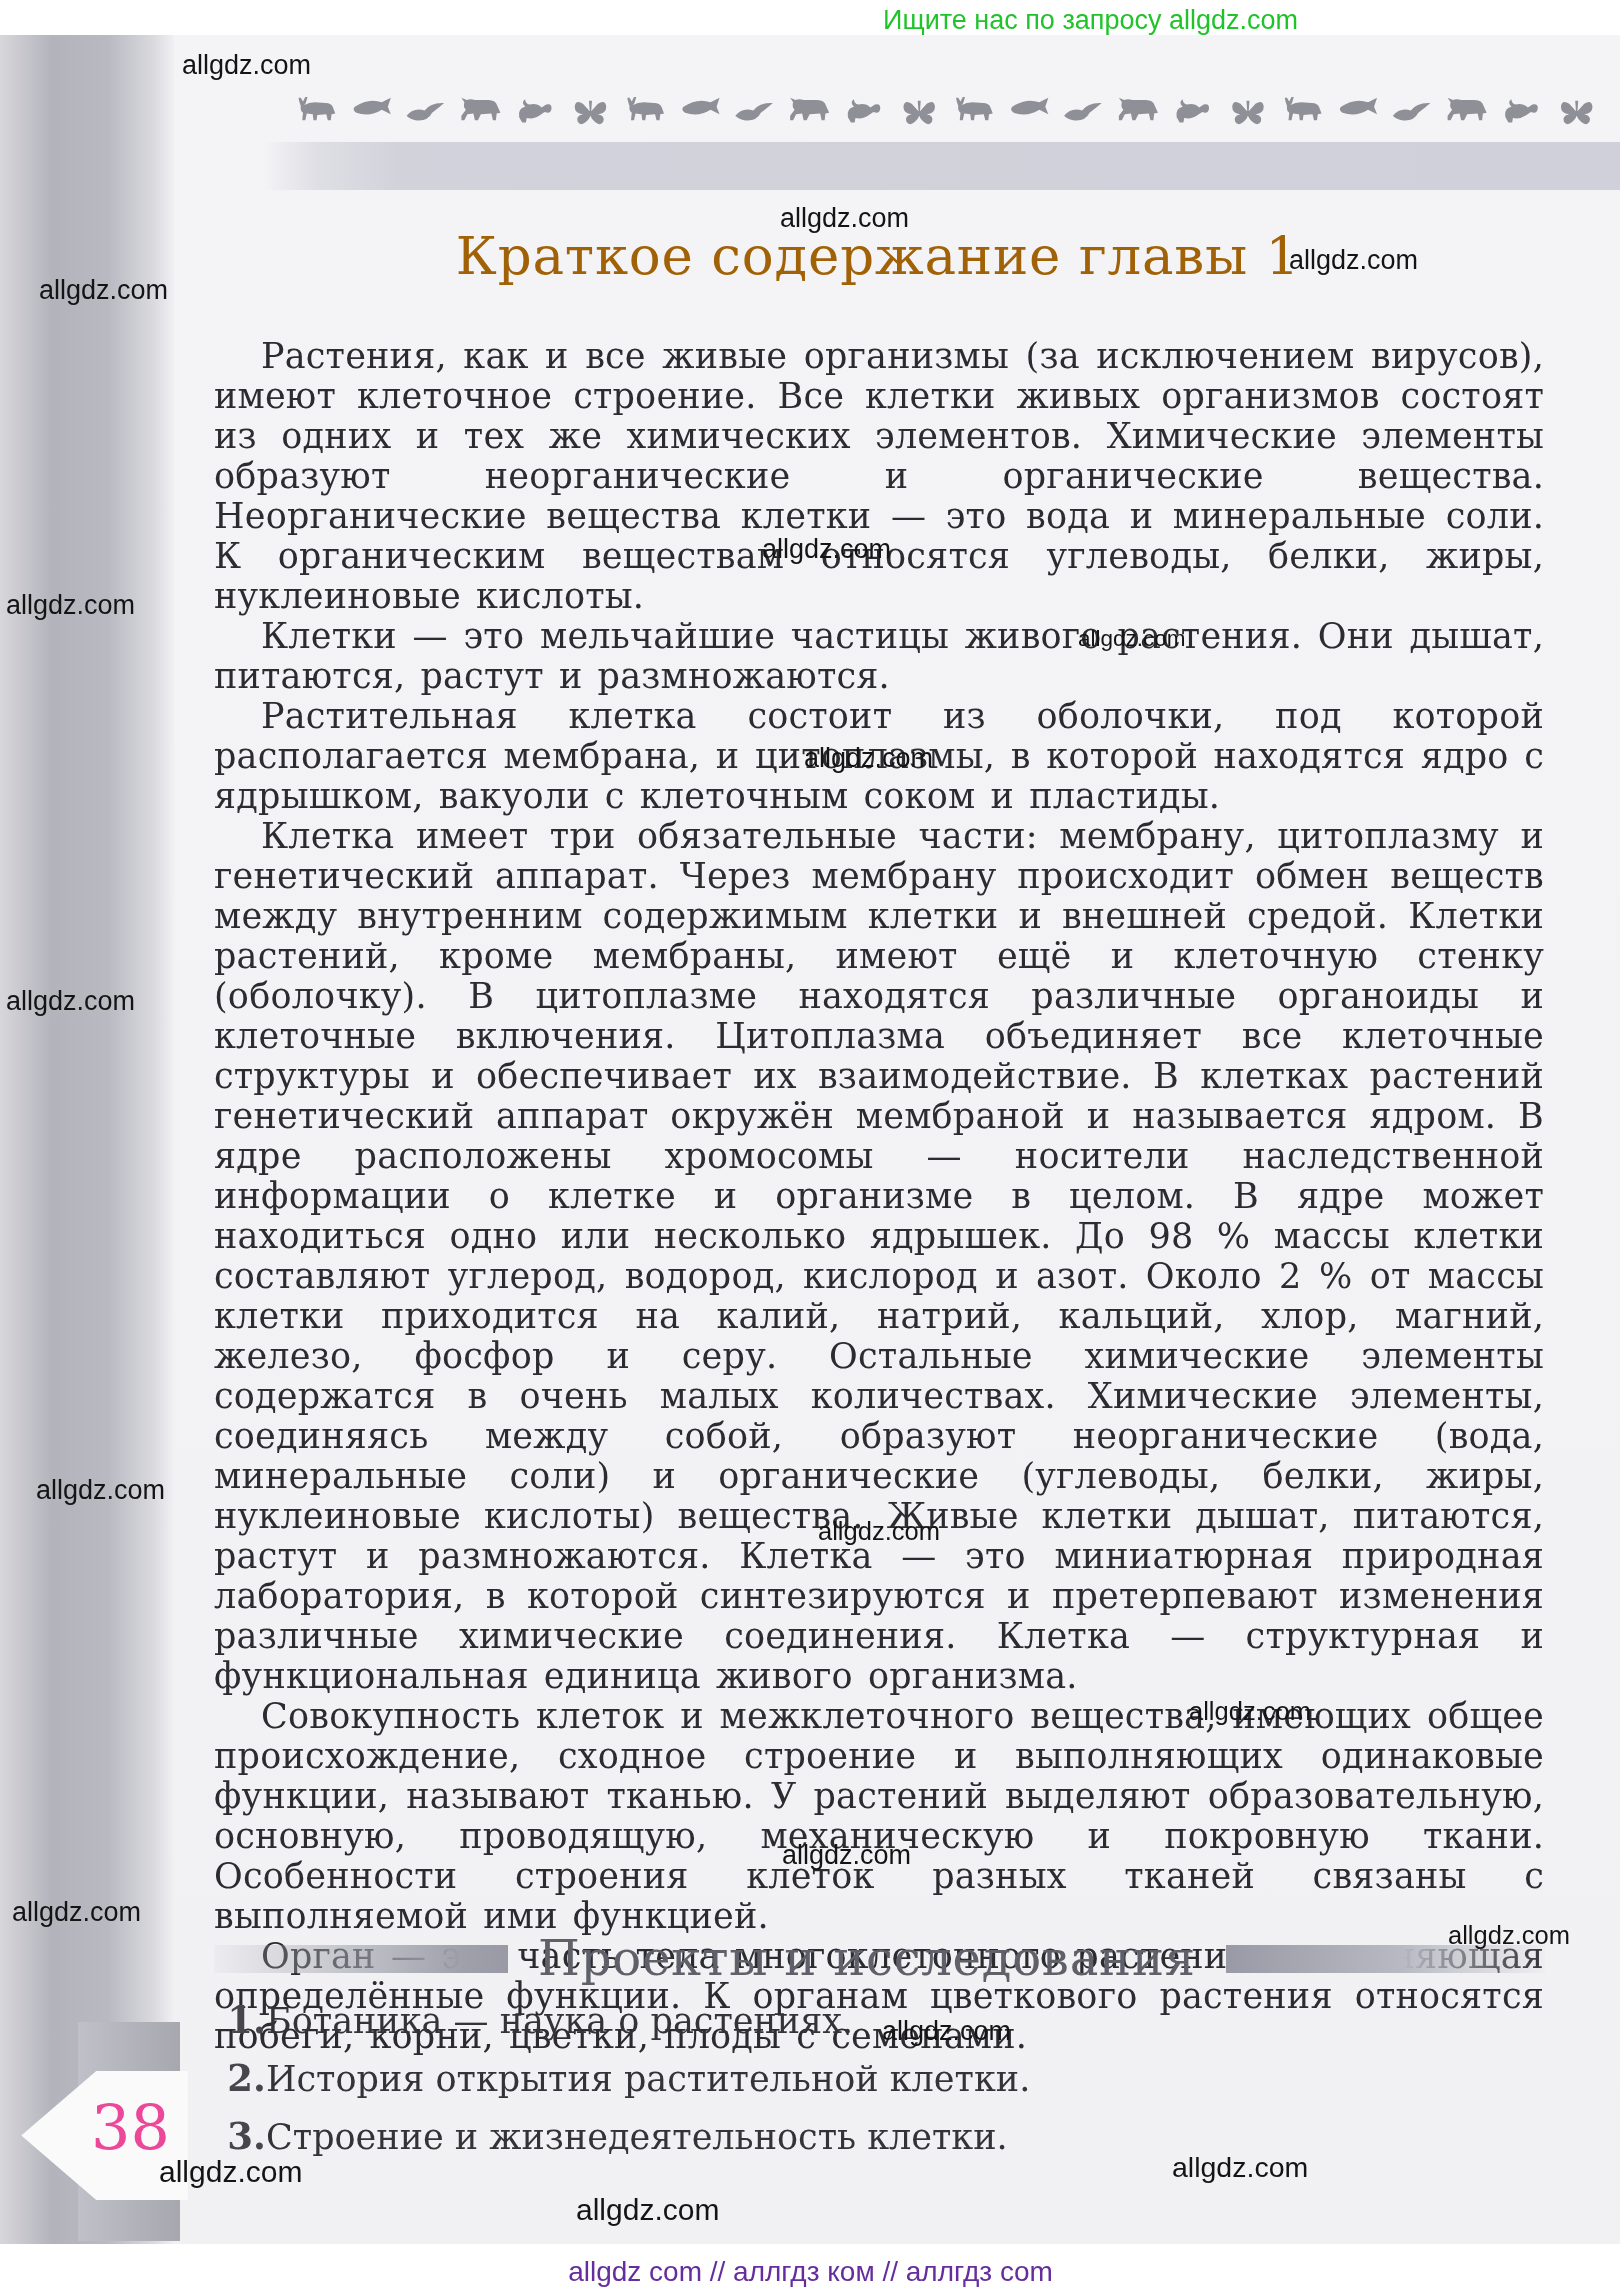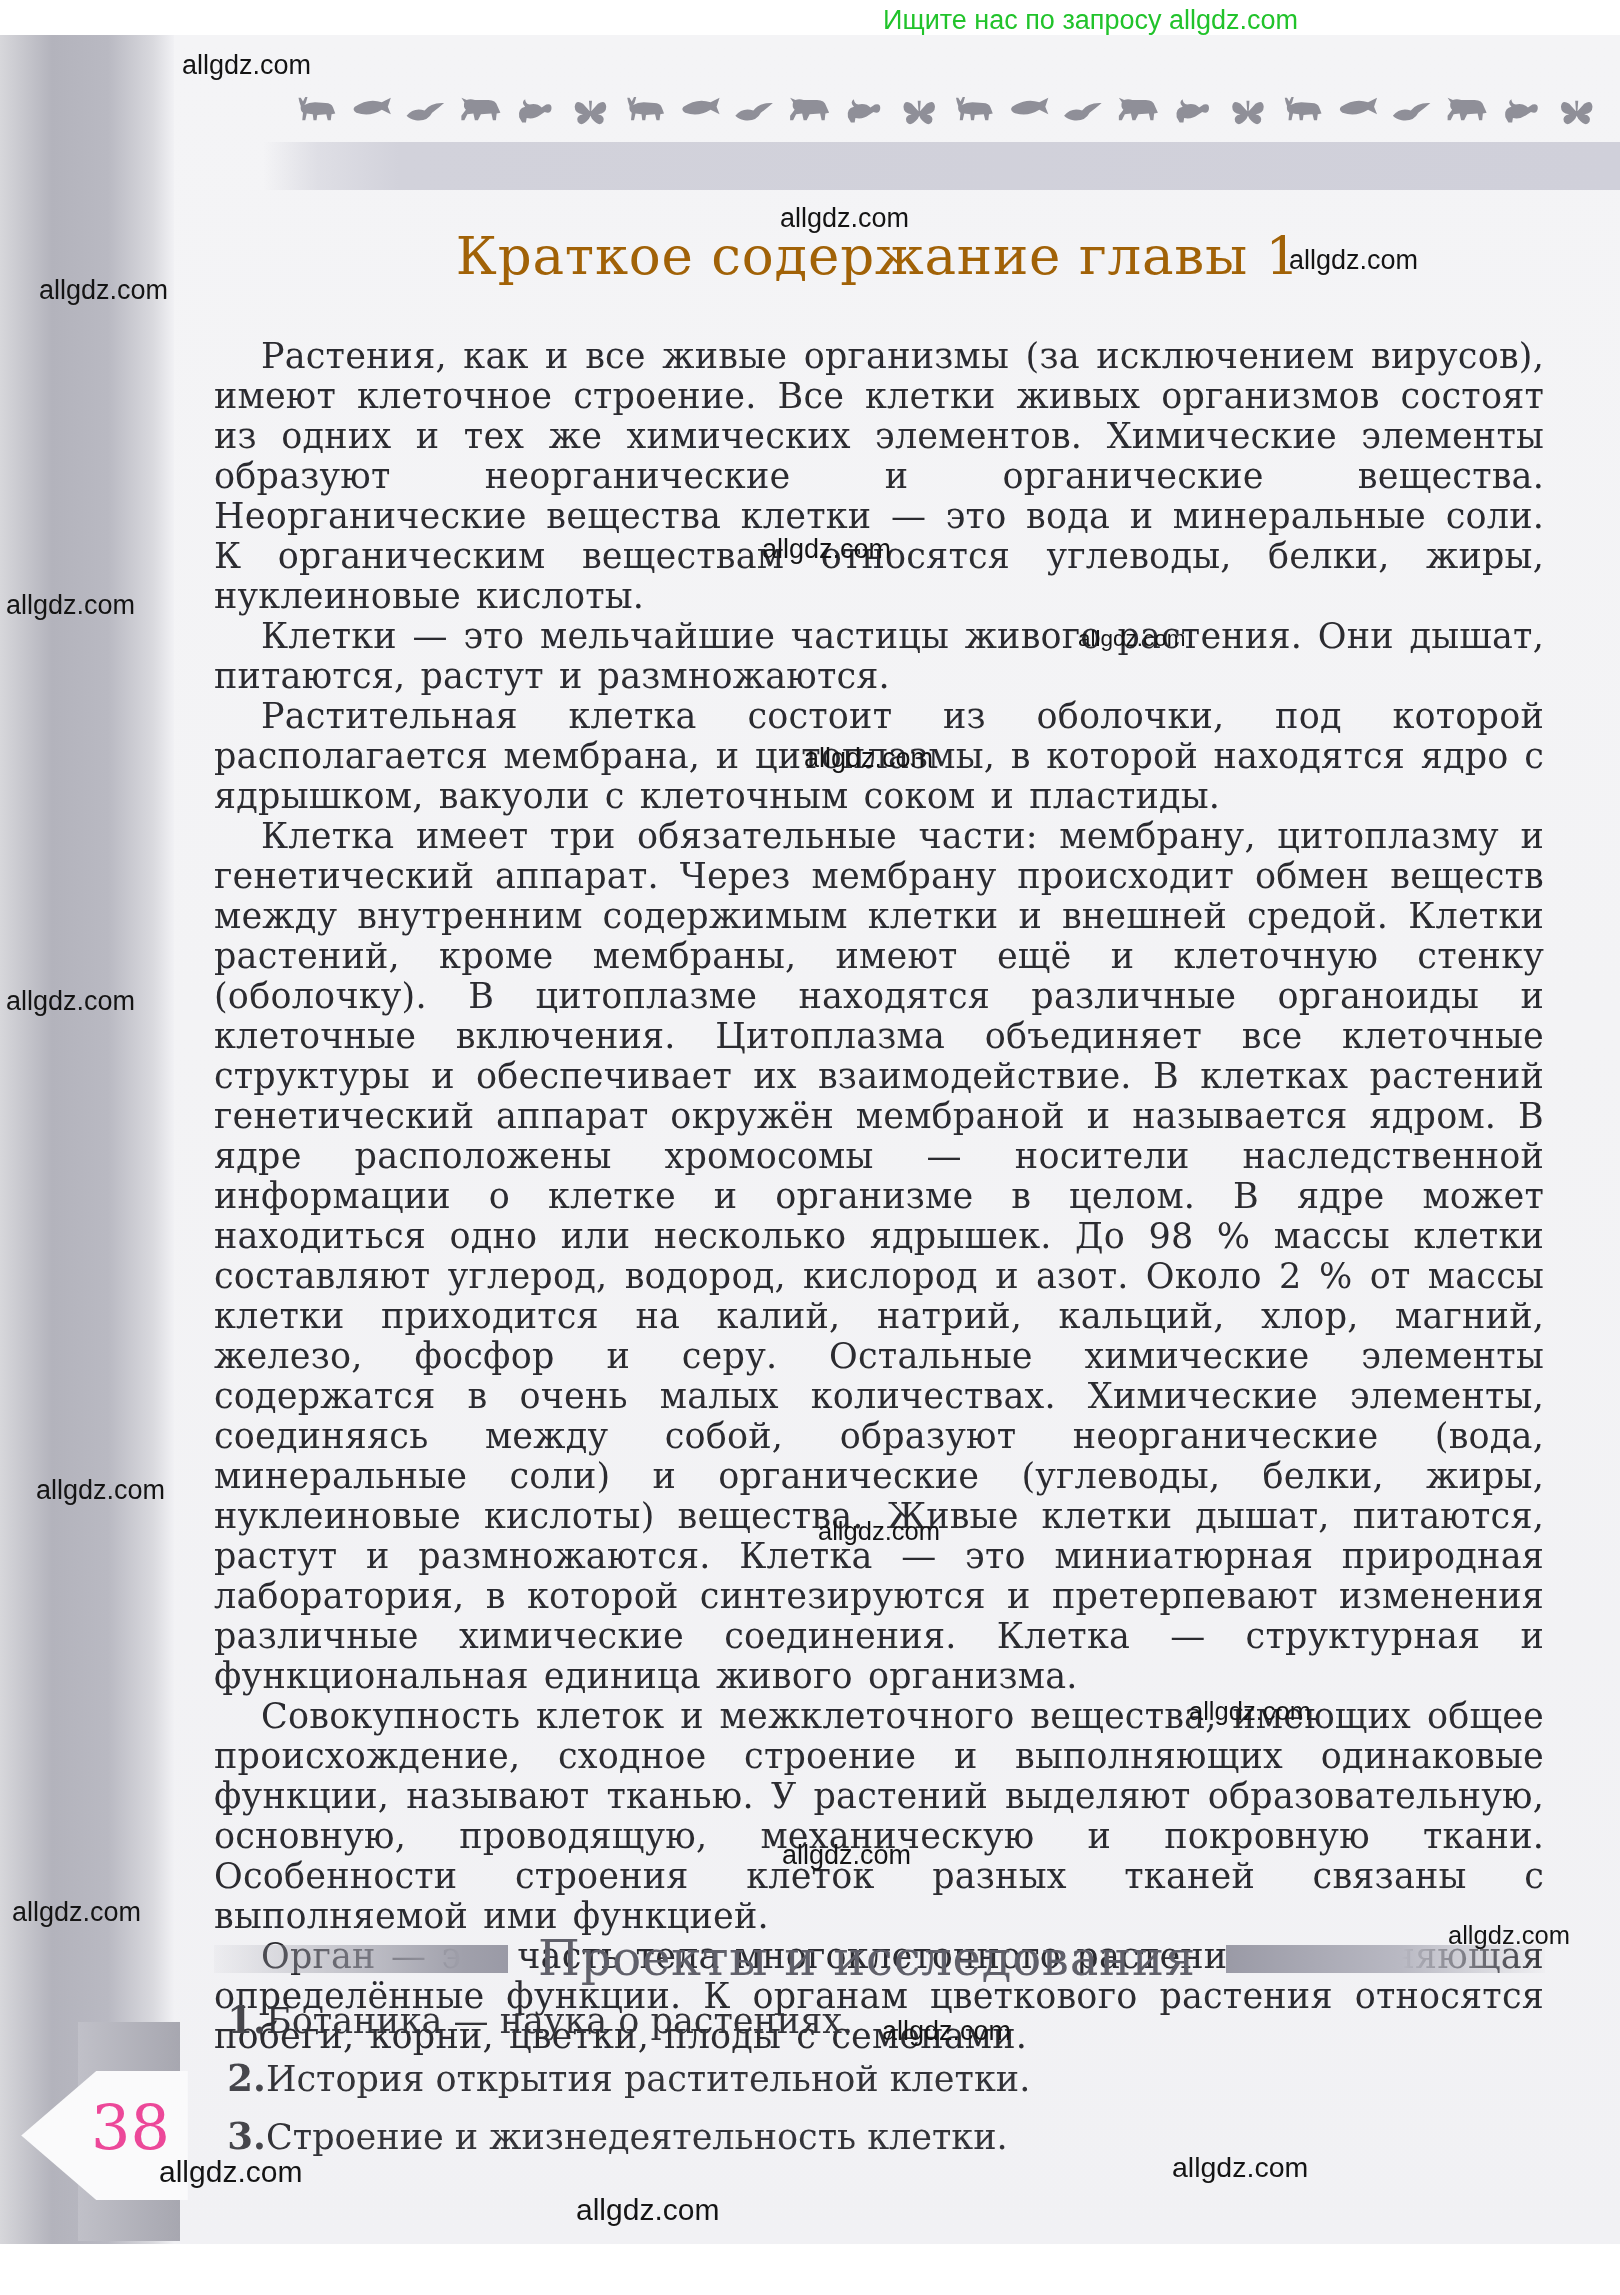--- a/index.html
+++ b/index.html
@@ -164,20 +164,21 @@
         <span class="proj-text">Строение и жизнедеятельность клетки.</span>
       </div>
     </div>
 
   <div class="pagenum-block"></div>
   <svg class="pagenum-arrow" width="167" height="129" viewBox="0 0 222 172">
     <polygon points="0,86 100,0 222,0 222,172 100,172" fill="#fafafb"></polygon>
   </svg>
   <div class="pagenum">38</div>
 
+  <div class="footer-line" style="color: rgb(102, 45, 156);">allgdz com  //  аллгдз ком  //  аллгдз com</div>
 
 <div class="wm" style="left: 182px; top: 50px; font-size: 27px;">allgdz.com</div>
     <div class="wm" style="left: 780px; top: 203px; font-size: 27px;">allgdz.com</div>
     <div class="wm" style="left: 1289px; top: 245px; font-size: 27px;">allgdz.com</div>
     <div class="wm" style="left: 39px; top: 275px; font-size: 27px;">allgdz.com</div>
     <div class="wm" style="left: 762px; top: 534px; font-size: 27px;">allgdz.com</div>
     <div class="wm" style="left: 6px; top: 590px; font-size: 27px;">allgdz.com</div>
     <div class="wm" style="left: 1078px; top: 626px; font-size: 22.5px;">allgdz.com</div>
     <div class="wm" style="left: 804px; top: 743px; font-size: 27px;">allgdz.com</div>
     <div class="wm" style="left: 6px; top: 986px; font-size: 27px;">allgdz.com</div>

